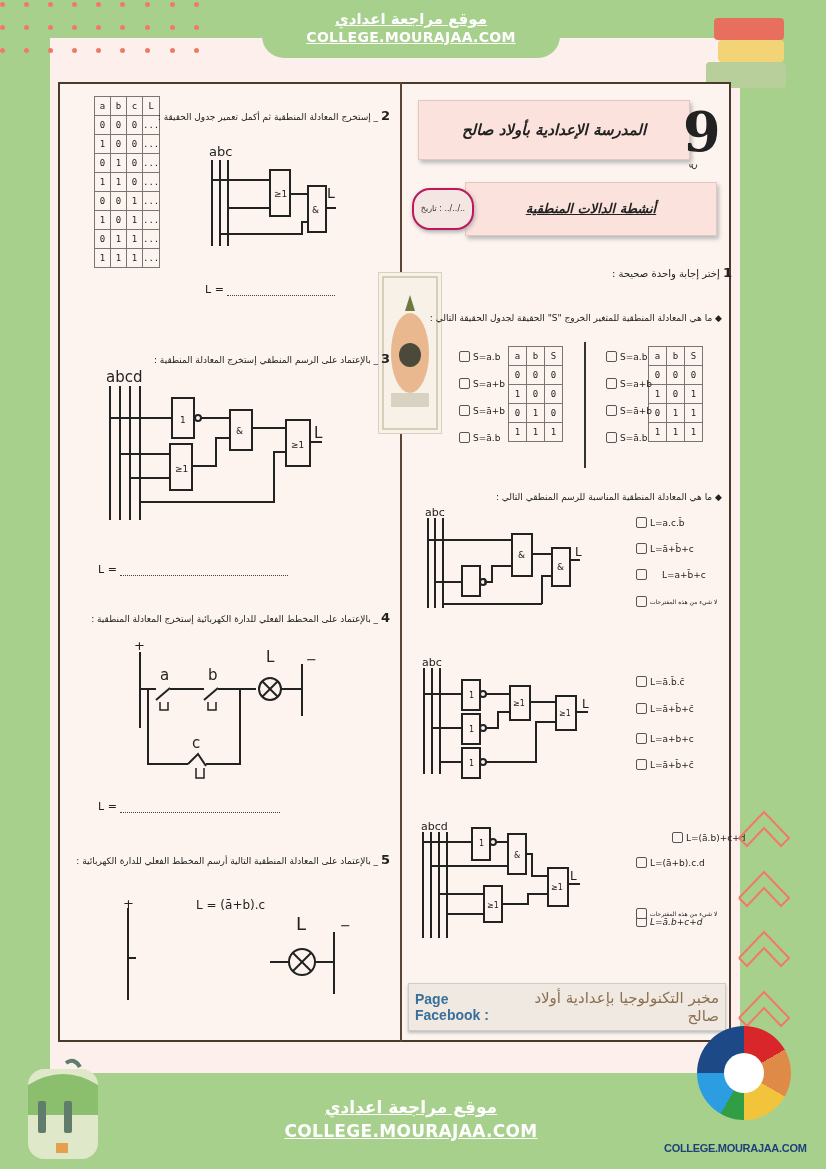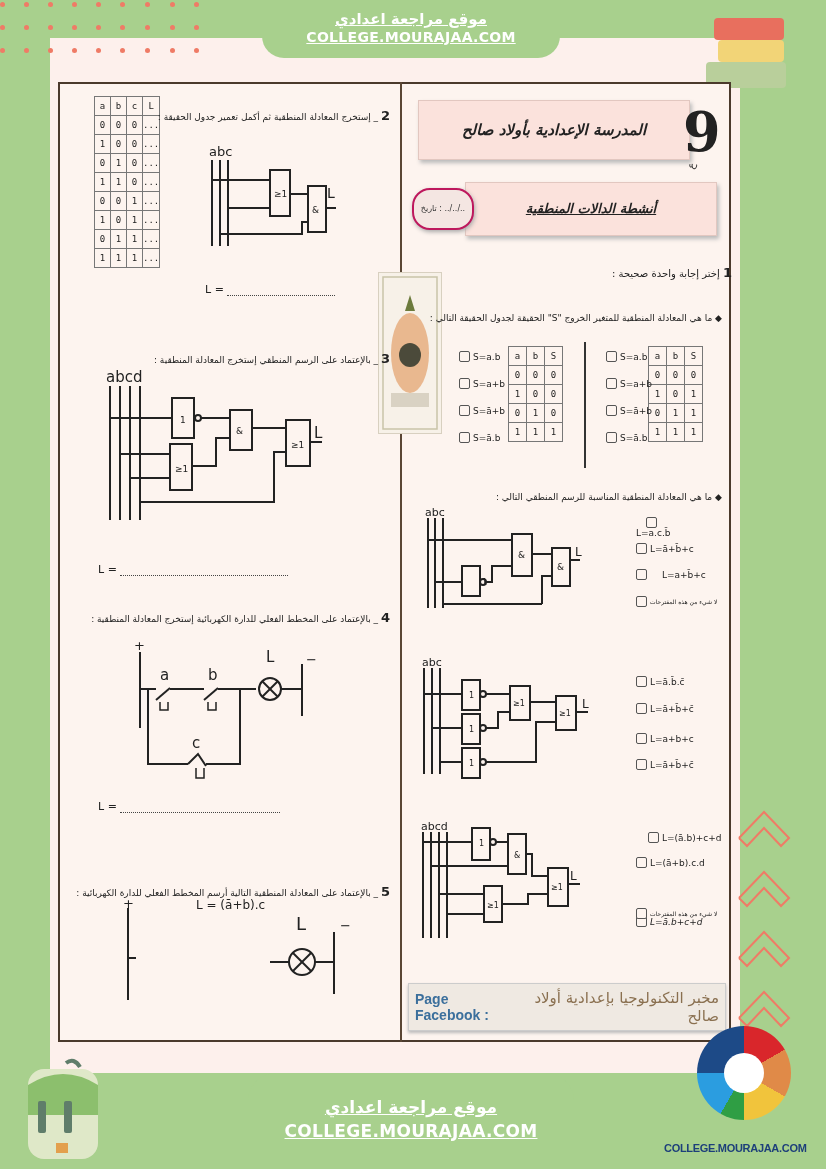--- a/index.html
+++ b/index.html
@@ -248,21 +248,21 @@
       <polyline points="122,100 122,72 132,72"></polyline>
     <rect x="132" y="44" width="18" height="38" fill="#fdf4ef"></rect>
     <line x1="150" y1="56" x2="160" y2="56"></line>
   </g>
   <text x="5" y="12" font-size="11" fill="#222">abc</text>
   <text x="62" y="81" font-size="8" fill="#222">1</text>
   <text x="98" y="54" font-size="9" fill="#222">&amp;</text>
   <text x="137" y="66" font-size="9" fill="#222">&amp;</text>
   <text x="155" y="52" font-size="12" fill="#222">L</text>
 </svg>
-<div class="opt" style="left:636px;top:517px;flex-direction:column;">
+<div class="opt" style="left:636px;top:517px;">
     <span class="cb"></span>
     <span>L=a.c.b̄</span>
   </div>
 <div class="opt" style="left:636px;top:543px;">
     <span class="cb"></span>
     <span>L=ā+b̄+c</span>
   </div>
 <div class="opt" style="left:636px;top:569px;gap:12px;">
     <span class="cb"></span>
     <span>L=a+b̄+c</span>
@@ -339,21 +339,21 @@
     <rect x="128" y="50" width="20" height="38" fill="#fdf4ef"></rect>
     <line x1="148" y1="66" x2="160" y2="66"></line>
   </g>
   <text x="1" y="12" font-size="11" fill="#222">abcd</text>
   <text x="59" y="28" font-size="8" fill="#222">1</text>
   <text x="94" y="40" font-size="8" fill="#222">&amp;</text>
   <text x="67" y="90" font-size="8" fill="#222">≥1</text>
   <text x="131" y="72" font-size="8" fill="#222">≥1</text>
   <text x="150" y="62" font-size="12" fill="#222">L</text>
 </svg>
-<div class="opt" style="left:648px;top:832px;">
+<div class="opt" style="left:672px;top:832px;">
     <span class="cb"></span>
     <span>L=(ā.b)+c+d</span>
   </div>
 <div class="opt" style="left:636px;top:857px;">
     <span class="cb"></span>
     <span>L=(ā+b).c.d</span>
   </div>
 <div class="opt" style="left:636px;top:916px;font-style:italic;">
     <span class="cb"></span>
     <span>L=ā.b+c+d</span>
@@ -520,21 +520,21 @@
   <text x="34" y="44" font-size="15" fill="#222">a</text>
   <text x="82" y="44" font-size="15" fill="#222">b</text>
   <text x="66" y="112" font-size="15" fill="#222">c</text>
   <text x="140" y="26" font-size="15" fill="#222">L</text>
 </svg>
 <div class="eq-line" style="left:98px;top:800px;">
   <span>L =</span>
   <span class="blank" style="width:160px;"></span>
 </div>
 
-<div class="qtext" style="right:436px;top:852px;margin-top:32px;">
+<div class="qtext" style="right:436px;top:852px;">
   <span class="qnum">5</span> _
   <span>بالإعتماد على المعادلة المنطقية التالية أرسم المخطط الفعلي للدارة الكهربائية :</span>
 </div>
 <div class="eq-line" style="left:196px;top:898px;font-size:12px;">L = (ā+b).c</div>
 <svg class="diag" style="left:120px;top:896px;" width="240" height="110">
   <g stroke="#222" stroke-width="2" fill="none">
     <line x1="8" y1="12" x2="8" y2="104"></line>
     <line x1="8" y1="62" x2="16" y2="62"></line>
     <line x1="150" y1="66" x2="170" y2="66"></line>
     <circle cx="182" cy="66" r="13"></circle>

